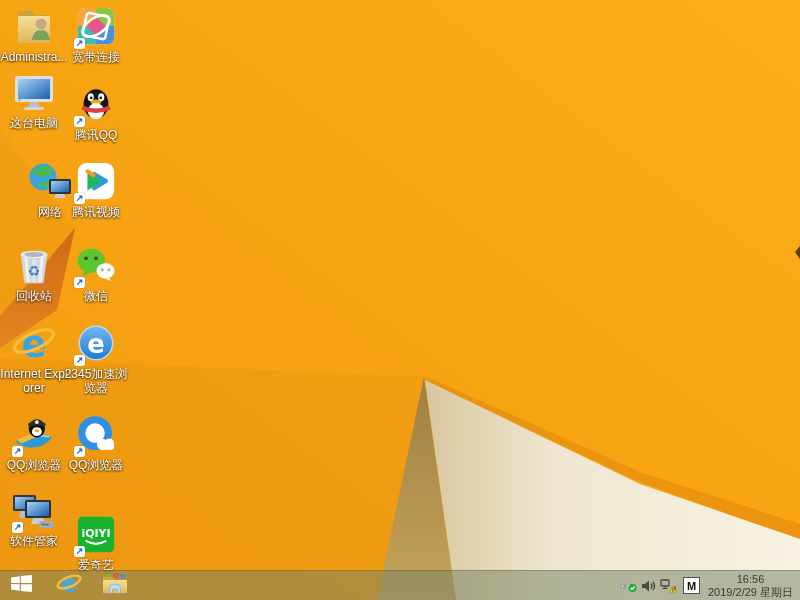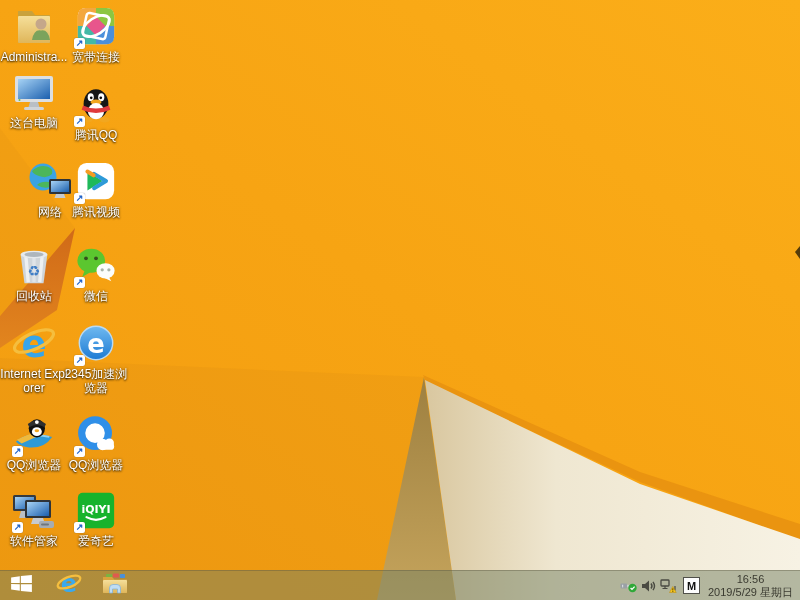--- a/index.html
+++ b/index.html
@@ -263,21 +263,21 @@
         <rect x="16" y="11" width="22" height="14" fill="url(#scrBlue)"></rect>
         <path d="M22 27 L20 33 L34 33 L32 27 Z" fill="#C6CBD0"></path>
         <rect x="28" y="30" width="15" height="7" rx="2" fill="#A6ACB2"></rect>
         <rect x="30" y="32.5" width="8" height="2" rx="1" fill="#70767C"></rect>
       </svg>
       <span class="badge">↗</span>
     </div>
     <div class="label">软件管家</div>
   </div>
 
-  <div class="cell" style="left:62px;top:490px">
+  <div class="cell" style="left:62px;top:514px">
     <div class="glyph">
       <svg viewBox="0 0 44 40" width="42" height="40">
         <rect x="3" y="1" width="38" height="37" rx="5" fill="#17B32C"></rect>
         <text x="22" y="22" font-size="11.5" font-weight="bold" fill="#fff" text-anchor="middle" font-family="'DejaVu Sans',sans-serif">iQIYI</text>
         <path d="M12 26.5 Q22 32 32 26.5" stroke="#fff" stroke-width="2.2" fill="none" stroke-linecap="round"></path>
       </svg>
       <span class="badge">↗</span>
     </div>
     <div class="label">爱奇艺</div>
   </div>
@@ -341,17 +341,17 @@
           <path d="M5 7 V9 M2.5 9.5 H7.5" stroke="#4A4A42" stroke-width="1.2"></path>
           <path d="M11 11 H15 V7" stroke="#4A4A42" stroke-width="1.2" fill="none"></path>
           <path d="M9.5 13.5 L12.8 7.5 L16.2 13.5 Z" fill="#F8C81C" stroke="#B8860B" stroke-width="0.5"></path>
           <rect x="12.4" y="9.3" width="0.9" height="2.2" fill="#4A3A00"></rect>
           <rect x="12.4" y="12" width="0.9" height="0.9" fill="#4A3A00"></rect>
         </svg>
       </div>
       <div class="ime">M</div>
       <div class="clock">
         <span>16:56</span>
-        <span>2019/5/29 星期日</span>
+        <span>2019/2/29 星期日</span>
       </div>
     </div>
   </div>
 </div>
 
 </body></html>

